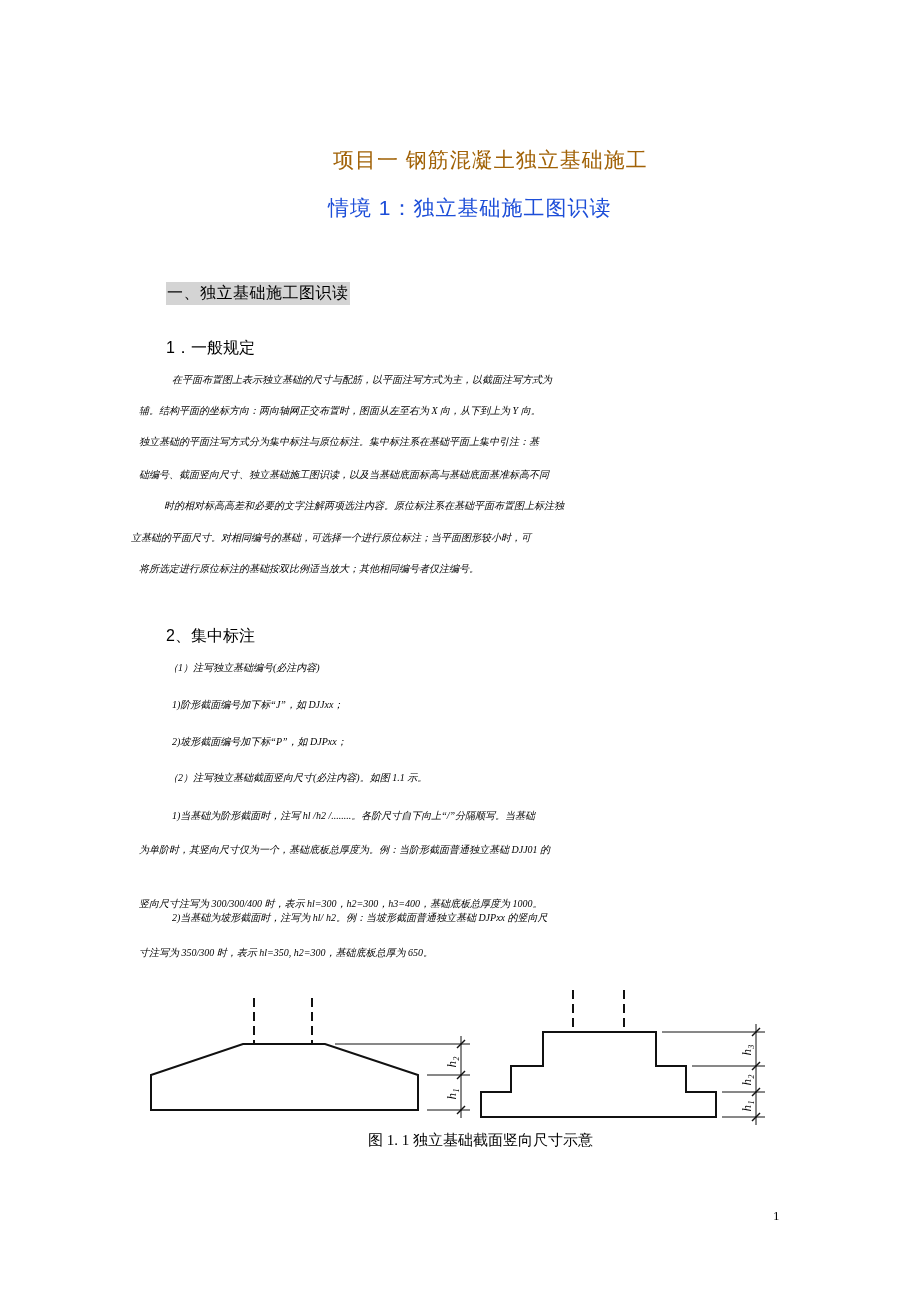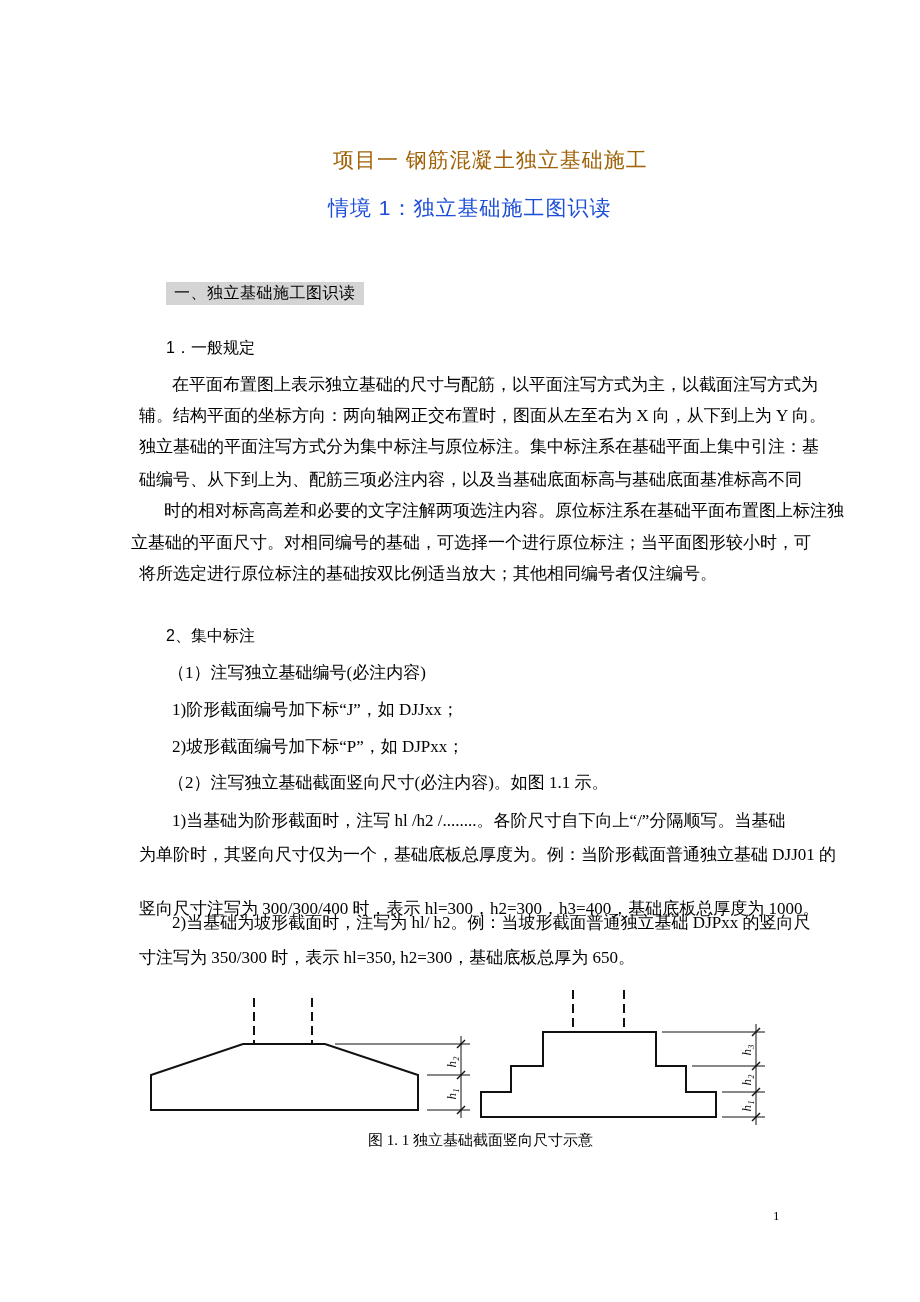--- a/index.html
+++ b/index.html
@@ -1,41 +1,41 @@
 <!DOCTYPE html>
 <html><head>
 <meta charset="utf-8">
 <style>
   html, body { margin: 0; padding: 0; background: #ffffff; }
   body { width: 920px; height: 1302px; position: relative; overflow: hidden; font-family: "Liberation Serif", "DejaVu Serif", serif; color: #000; }
   .abs { position: absolute; white-space: nowrap; }
   .title1 { left: 333px; top: 146px; font-family: "Liberation Sans", "DejaVu Sans", sans-serif; font-size: 21px; color: #a16207; letter-spacing: 1px; }
   .title2 { left: 328px; top: 194px; font-family: "Liberation Sans", "DejaVu Sans", sans-serif; font-size: 21px; color: #1d4ed8; letter-spacing: 1px; }
-  .h1 { left: 166px; top: 282px; font-family: "Liberation Sans", "DejaVu Sans", sans-serif; font-size: 16px; background: #d4d4d4; padding: 1px 8px; letter-spacing: 0.5px; }
+  .h1 { left: 166px; top: 282px; font-family: "Liberation Sans", "DejaVu Sans", sans-serif; font-size: 16px; background: #d4d4d4; padding: 1px 1px; letter-spacing: 0.5px; }
   .h2 { left: 166px; top: 338px; font-family: "Liberation Sans", "DejaVu Sans", sans-serif; font-size: 16px; }
   .h3 { left: 166px; top: 626px; font-family: "Liberation Sans", "DejaVu Sans", sans-serif; font-size: 16px; }
-  .p-line { position: absolute; white-space: nowrap; font-size: 17px; }
+  .p-line { position: absolute; white-space: nowrap; font-size: 10px; font-style: italic; }
   .caption { left: 368px; top: 1131px; font-size: 15px; font-family: "Liberation Serif", "DejaVu Serif", serif; }
   .pagenum { left: 773px; top: 1208px; font-size: 13px; }
   svg.fig { position: absolute; left: 0; top: 0; }
   .dimlabel { font-family: "Liberation Serif", "DejaVu Serif", serif; font-style: italic; font-size: 13px; }
 </style>
 </head>
 <body>
 
 <div class="abs title1">项目一  钢筋混凝土独立基础施工</div>
 <div class="abs title2">情境 1：独立基础施工图识读</div>
 <div class="abs h1">一、独立基础施工图识读</div>
 <div class="abs h2">1．一般规定</div>
 
 <div>
   <div class="p-line" style="left:172px; top:373px;">在平面布置图上表示独立基础的尺寸与配筋，以平面注写方式为主，以截面注写方式为</div>
   <div class="p-line" style="left:139px; top:404px;">辅。结构平面的坐标方向：两向轴网正交布置时，图面从左至右为 X 向，从下到上为 Y 向。</div>
   <div class="p-line" style="left:139px; top:435px;">独立基础的平面注写方式分为集中标注与原位标注。集中标注系在基础平面上集中引注：基</div>
-  <div class="p-line" style="left:139px; top:468px;">础编号、从下到上为、配筋三项必注内容，以及当基础底面标高与基础底面基准标高不同</div>
+  <div class="p-line" style="left:139px; top:468px;">础编号、截面竖向尺寸、独立基础施工图识读，以及当基础底面标高与基础底面基准标高不同</div>
   <div class="p-line" style="left:139px; top:499px;margin-left:25px;">时的相对标高高差和必要的文字注解两项选注内容。原位标注系在基础平面布置图上标注独</div>
   <div class="p-line" style="left:131px; top:531px;">立基础的平面尺寸。对相同编号的基础，可选择一个进行原位标注；当平面图形较小时，可</div>
   <div class="p-line" style="left:139px; top:562px;">将所选定进行原位标注的基础按双比例适当放大；其他相同编号者仅注编号。</div>
 </div>
 
 <div class="abs h3">2、集中标注</div>
 
 <div class="p-line" style="left:168px; top:661px;">（1）注写独立基础编号(必注内容)</div>
 <div class="p-line" style="left:172px; top:698px;">1)阶形截面编号加下标“J”，如 DJJxx；</div>
 <div class="p-line" style="left:172px; top:735px;">2)坡形截面编号加下标“P”，如 DJPxx；</div>

